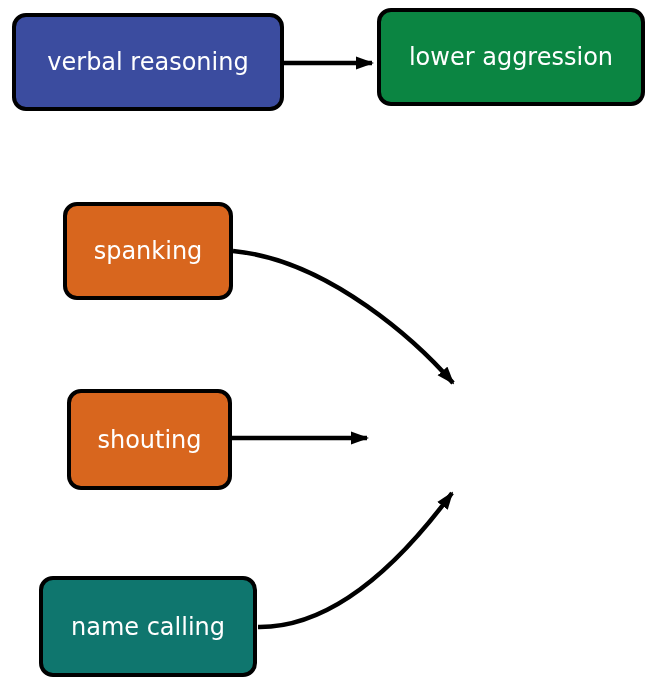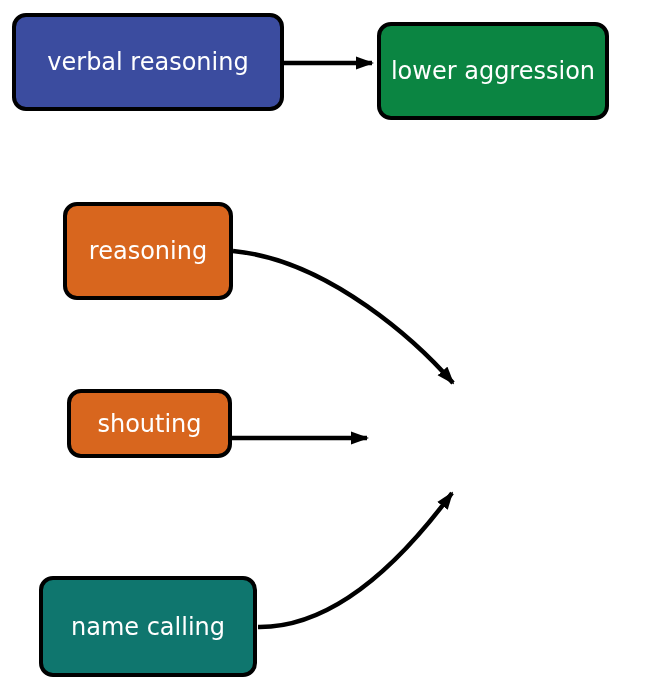--- a/index.html
+++ b/index.html
@@ -29,23 +29,23 @@
     align-items: center;
     justify-content: center;
     border: 4px solid #000000;
     border-radius: 14px;
     color: #ffffff;
     font-size: 24px;
     white-space: nowrap;
     text-align: center;
   }
   .n-verbal   { left: 12px;  top: 13px;  width: 272px; height: 98px; }
-  .n-lower    { left: 377px; top: 22px;  width: 232px; height: 98px; }
+  .n-lower    { left: 377px; top: 8px;  width: 268px; height: 98px; }
   .n-spanking { left: 63px;  top: 202px; width: 170px; height: 98px; }
-  .n-shouting { left: 67px;  top: 389px; width: 165px; height: 69px; text-align: right; }
+  .n-shouting { left: 67px;  top: 389px; width: 165px; height: 101px; text-align: right; }
   .n-namecall { left: 39px;  top: 576px; width: 218px; height: 101px; }
   .n-higher   { left: 372px; top: 389px; width: 280px; height: 99px; }
 </style>
 </head>
 <body>
 
 <div class="canvas">
 
   <svg class="edge-layer" viewBox="0 0 664 690">
     <defs>
@@ -61,21 +61,21 @@
 
   <div class="node n-verbal" style="background-color: rgb(59, 76, 159);">
     <span>verbal reasoning</span>
   </div>
 
   <div class="node n-lower" style="background-color: rgb(11, 133, 66);">
     <span>lower aggression</span>
   </div>
 
   <div class="node n-spanking" style="background-color: rgb(216, 102, 30);">
-    <span>reasoning</span>
+    <span>spanking</span>
   </div>
 
   <div class="node n-shouting" style="background-color: rgb(216, 102, 30);">
     <span>shouting</span>
   </div>
 
   <div class="node n-namecall" style="background-color: #0f766e;">
     <span>name calling</span>
   </div>
 

